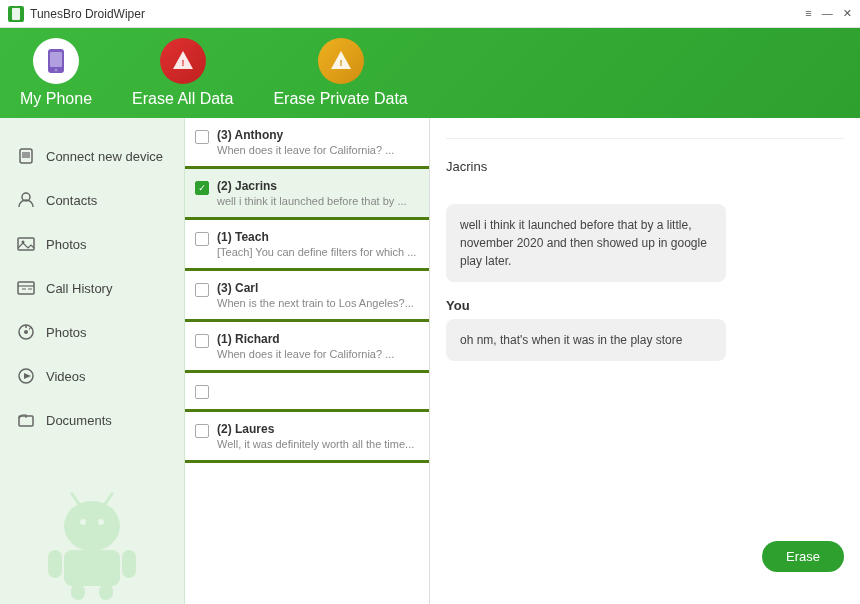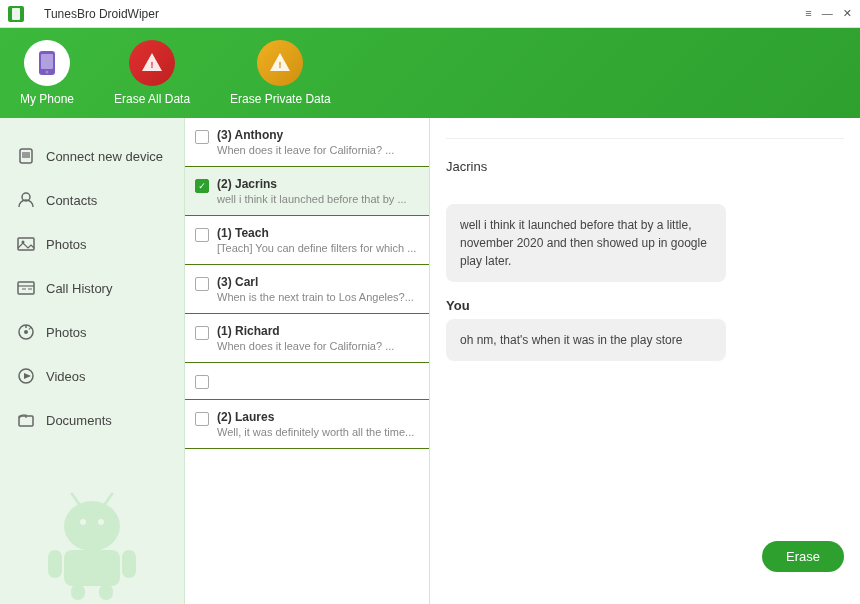--- a/index.html
+++ b/index.html
@@ -8,21 +8,21 @@
     
     .title-bar {
       background: #fff;
       height: 28px;
       display: flex;
       align-items: center;
       padding: 0 8px;
       border-bottom: 1px solid #e0e0e0;
       position: relative;
     }
-    .title-bar-logo { display: flex; align-items: center; gap: 20px; }
+    .title-bar-logo { display: flex; align-items: center; gap: 6px; }
     .title-bar-icon { width: 16px; height: 16px; }
     .title-bar-text { font-size: 12px; color: #333; }
     .title-bar-controls { position: absolute; right: 8px; display: flex; gap: 10px; }
 
     
     .header {
       background: linear-gradient(135deg, #3cb93c, #2ea02e);
       height: 90px;
       display: flex;
       align-items: center;
@@ -40,21 +40,21 @@
       width: 46px;
       height: 46px;
       border-radius: 50%;
       display: flex;
       align-items: center;
       justify-content: center;
     }
     .icon-myphone { background: #fff; }
     .icon-eraseall { background: linear-gradient(135deg, #e03030, #c02020); }
     .icon-eraseprivate { background: linear-gradient(135deg, #f0b020, #d09010); }
-    .header-nav-label { font-size: 12px; color: #fff; font-weight: 500; text-align: right; }
+    .header-nav-label { font-size: 16px; color: #fff; font-weight: 500; text-align: right; }
 
     
     .main-layout {
       display: flex;
       height: calc(604px - 28px - 90px);
     }
 
     
     .sidebar {
       width: 185px;
@@ -102,21 +102,21 @@
     .message-list {
       width: 245px;
       border-right: 1px solid #ddd;
       overflow-y: auto;
       background: #fff;
     }
     .message-item {
       display: flex;
       align-items: flex-start;
       padding: 10px 10px;
-      border-bottom: 1px solid #4d7c0f;
+      border-bottom: 3px solid #4d7c0f;
       cursor: pointer;
       gap: 8px;
     }
     .message-item.selected { background: #e8f5e8; }
     .message-checkbox { width: 14px; height: 14px; border: 1px solid #aaa; border-radius: 2px; flex-shrink: 0; margin-top: 2px; background: #fff; }
     .message-body { flex: 1; min-width: 0; }
     .message-name { font-size: 12px; font-weight: 600; color: #333; margin-bottom: 2px; }
     .message-preview { font-size: 11px; color: #888; white-space: nowrap; overflow: hidden; text-overflow: ellipsis; }
 
     

